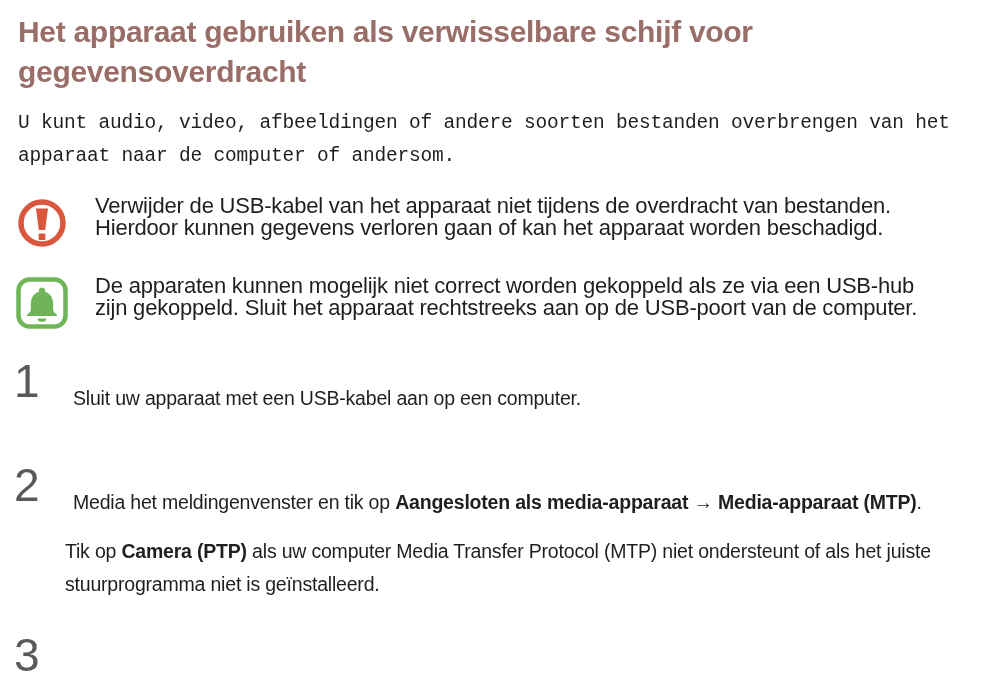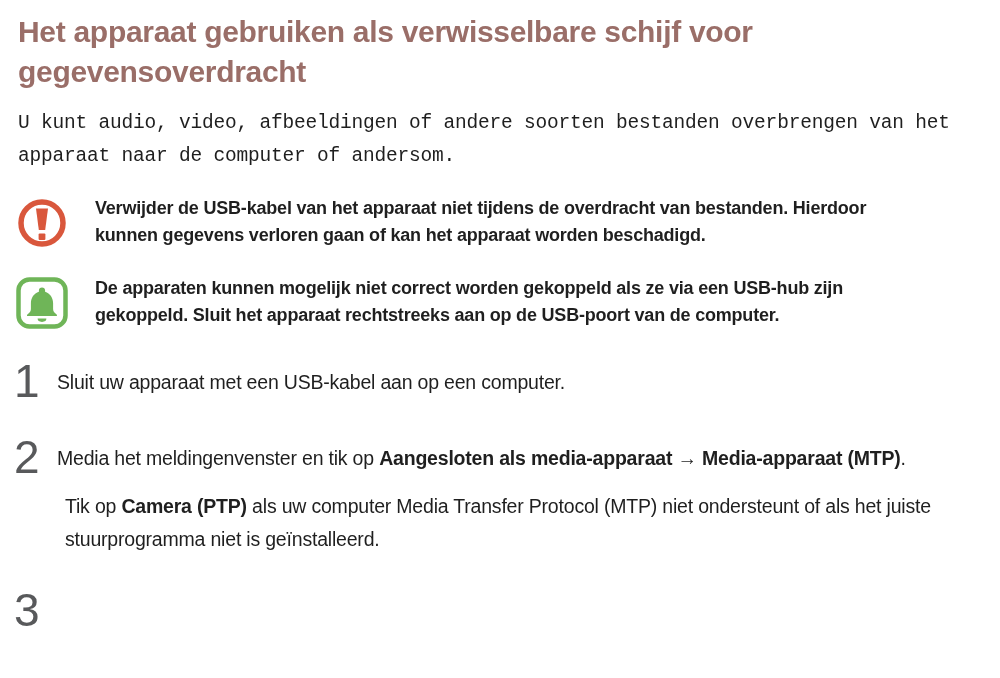--- a/index.html
+++ b/index.html
@@ -48,24 +48,23 @@
   }
   .notice-icon {
     flex: none;
     width: 52px;
     height: 52px;
     margin-top: 2px;
   }
   .notice-text {
     margin: 0 0 0 27px;
     max-width: 830px;
-    font-size: 18px;
-    line-height: 27px;
+    font-size: 22px;
+    line-height: 22px;
     letter-spacing: -0.2px;
-    font-weight: bold;
   }
   .steps {
     list-style: none;
     margin: 30px 0 0 14px;
     padding: 0;
   }
   .step {
     display: flex;
     align-items: flex-start;
   }
@@ -78,21 +77,21 @@
     font-size: 46px;
     line-height: 44px;
     font-weight: 400;
     color: #58595b;
   }
   .step-body {
     padding-top: 7px;
     max-width: 890px;
   }
   .step-text {
-    margin: 0;
+    margin: 16px;
     font-size: 19.5px;
     line-height: 33px;
     letter-spacing: -0.2px;
   }
   .step-note {
     margin: 15px 0 0 8px;
     font-size: 19.5px;
     line-height: 33px;
     letter-spacing: -0.2px;
   }

